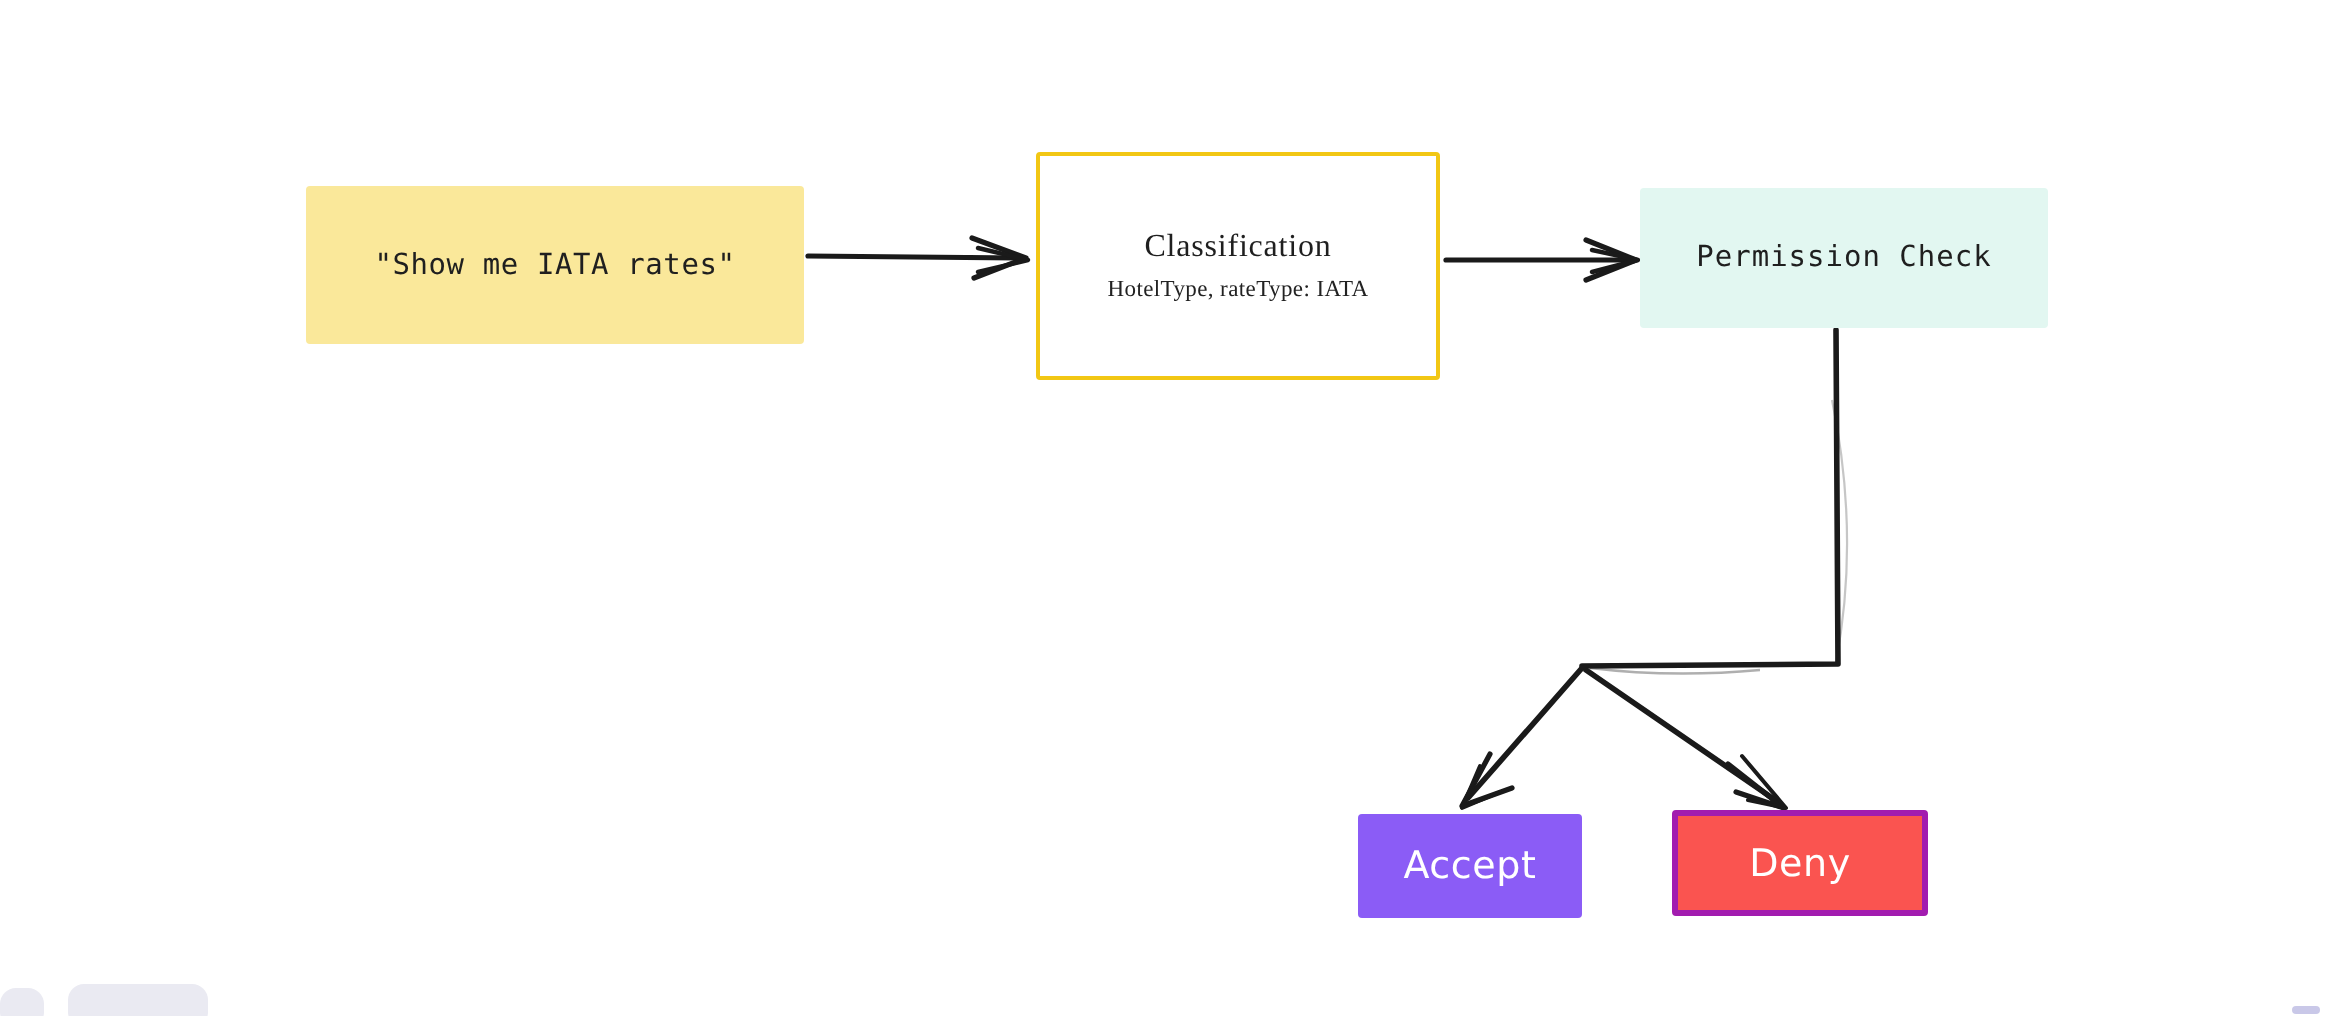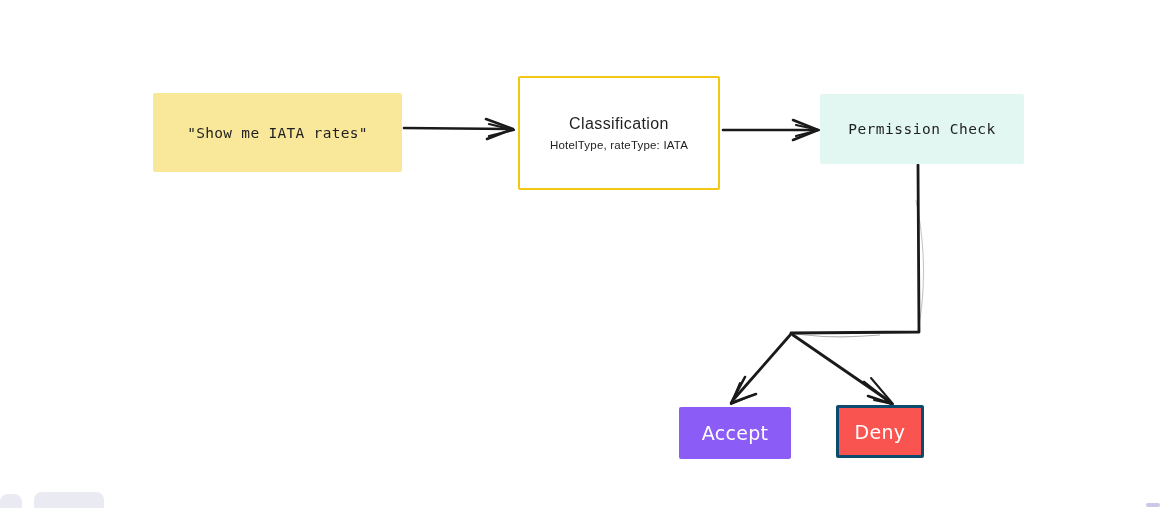--- a/index.html
+++ b/index.html
@@ -48,28 +48,28 @@
   .node-classification {
     left: 518px;
     top: 76px;
     width: 202px;
     height: 114px;
     background: #ffffff;
     border: 2.5px solid #f2c714;
     border-radius: 2px;
   }
   .node-classification .title {
-    font-family: Liberation Sans, sans-serif;
+    font-family: Liberation Serif, serif;
     font-size: 16px;
     color: #1f1f1f;
     letter-spacing: 0.4px;
     margin-bottom: 6px;
   }
   .node-classification .subtitle {
-    font-family: Liberation Sans, sans-serif;
+    font-family: Liberation Serif, serif;
     font-size: 11.5px;
     color: #222222;
     letter-spacing: 0.2px;
   }
 
   .node-permission {
     left: 820px;
     top: 94px;
     width: 204px;
     height: 70px;
@@ -94,24 +94,24 @@
   .node-accept .title {
     font-family: "DejaVu Sans", sans-serif;
     font-size: 19px;
     color: #ffffff;
     letter-spacing: 0.3px;
   }
 
   .node-deny {
     left: 836px;
     top: 405px;
-    width: 88px;
+    width: 128px;
     height: 53px;
     background: #fa5450;
-    border: 3px solid #0c4a6e;
+    border: 3px solid #a21caf;
     border-radius: 2px;
   }
   .node-deny .title {
     font-family: "DejaVu Sans", sans-serif;
     font-size: 19px;
     color: #ffffff;
     letter-spacing: 0.3px;
   }
 
   

